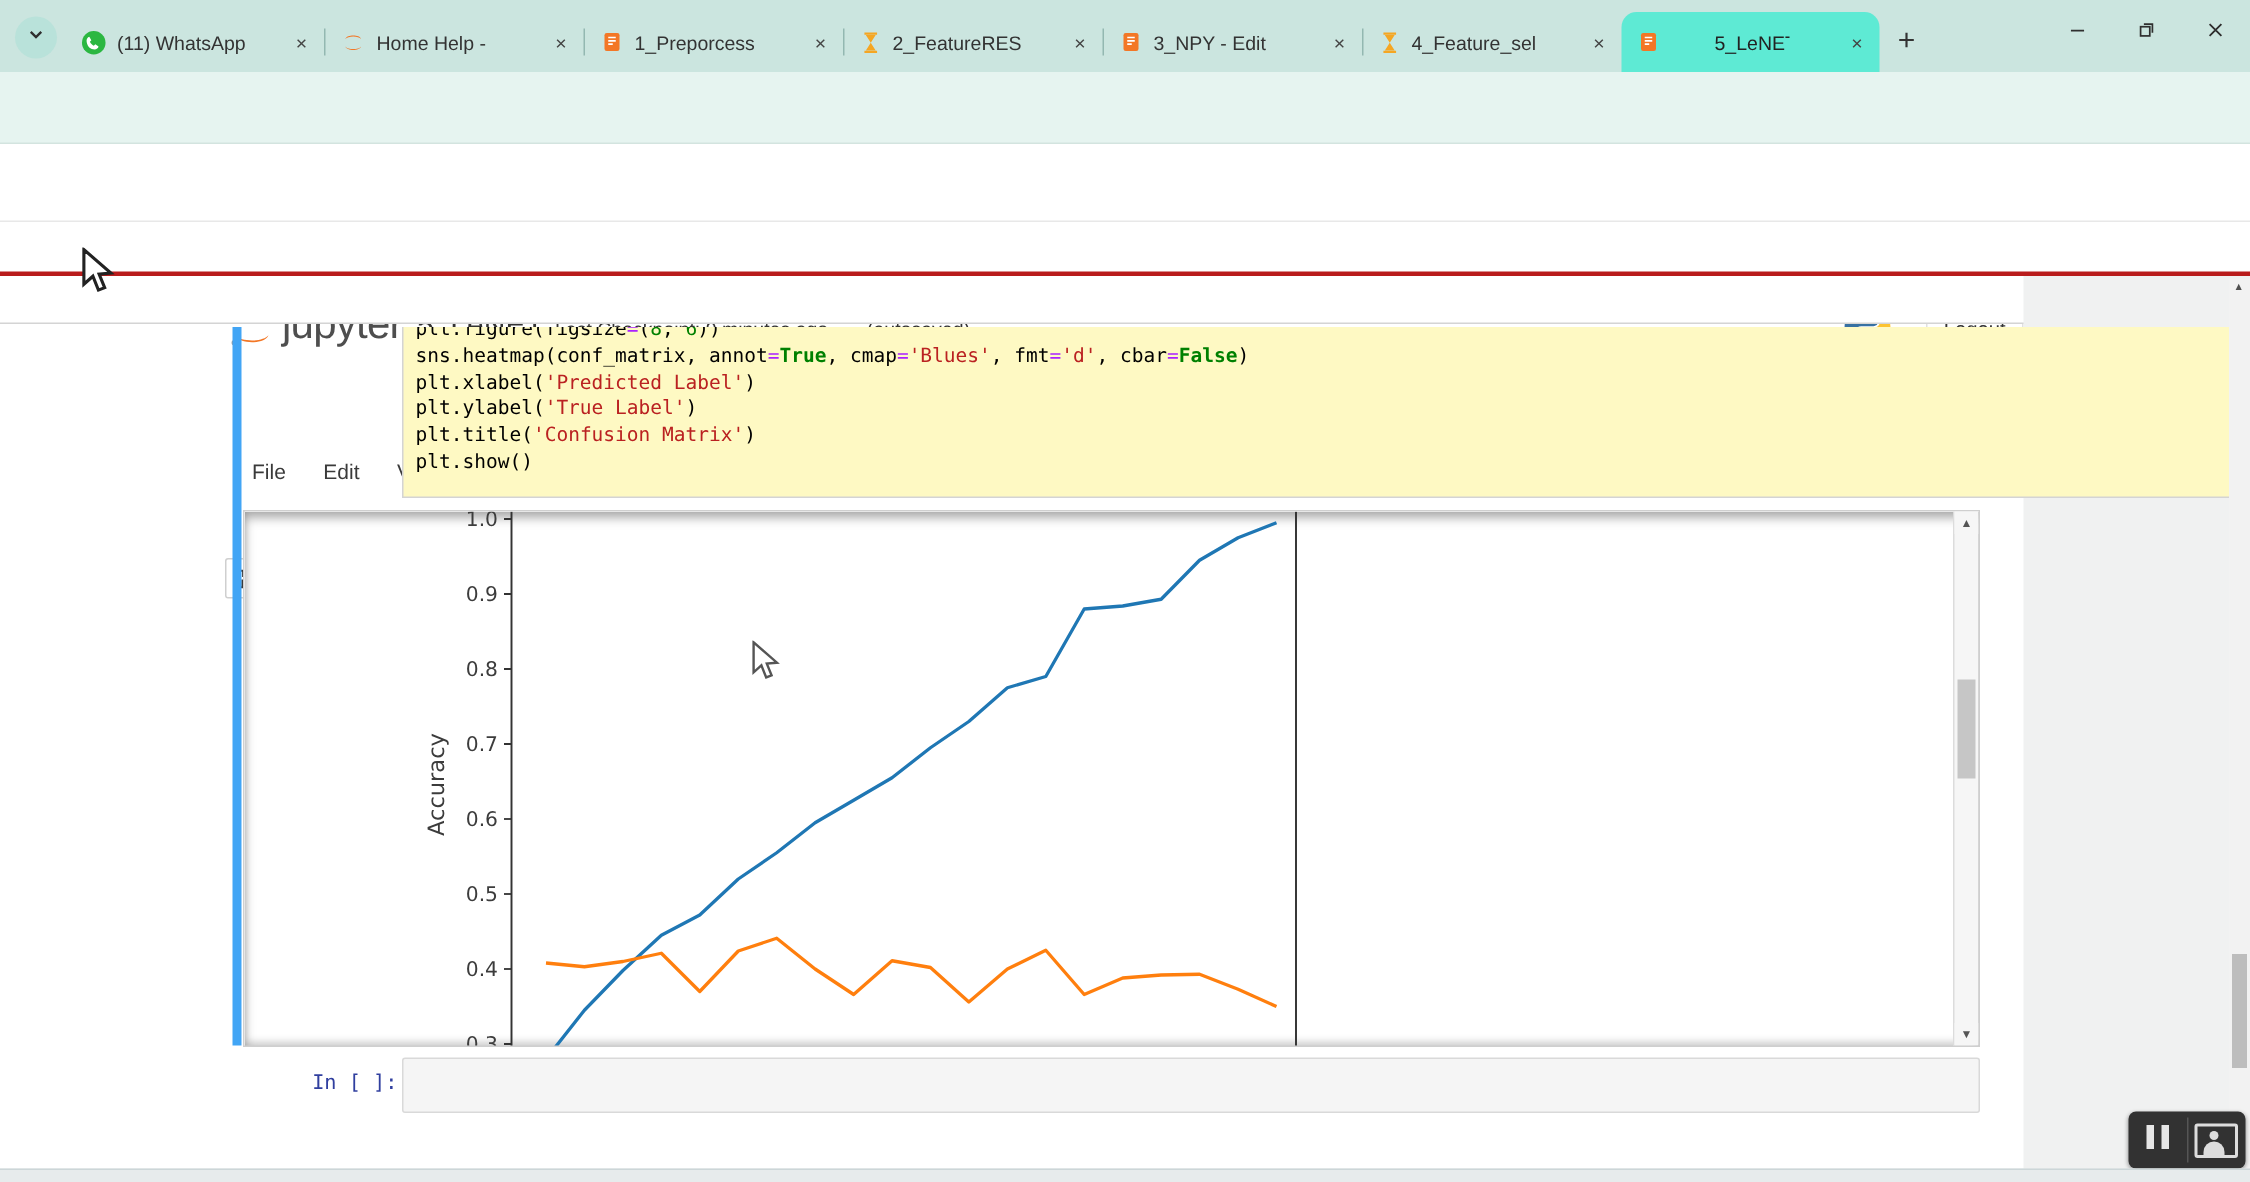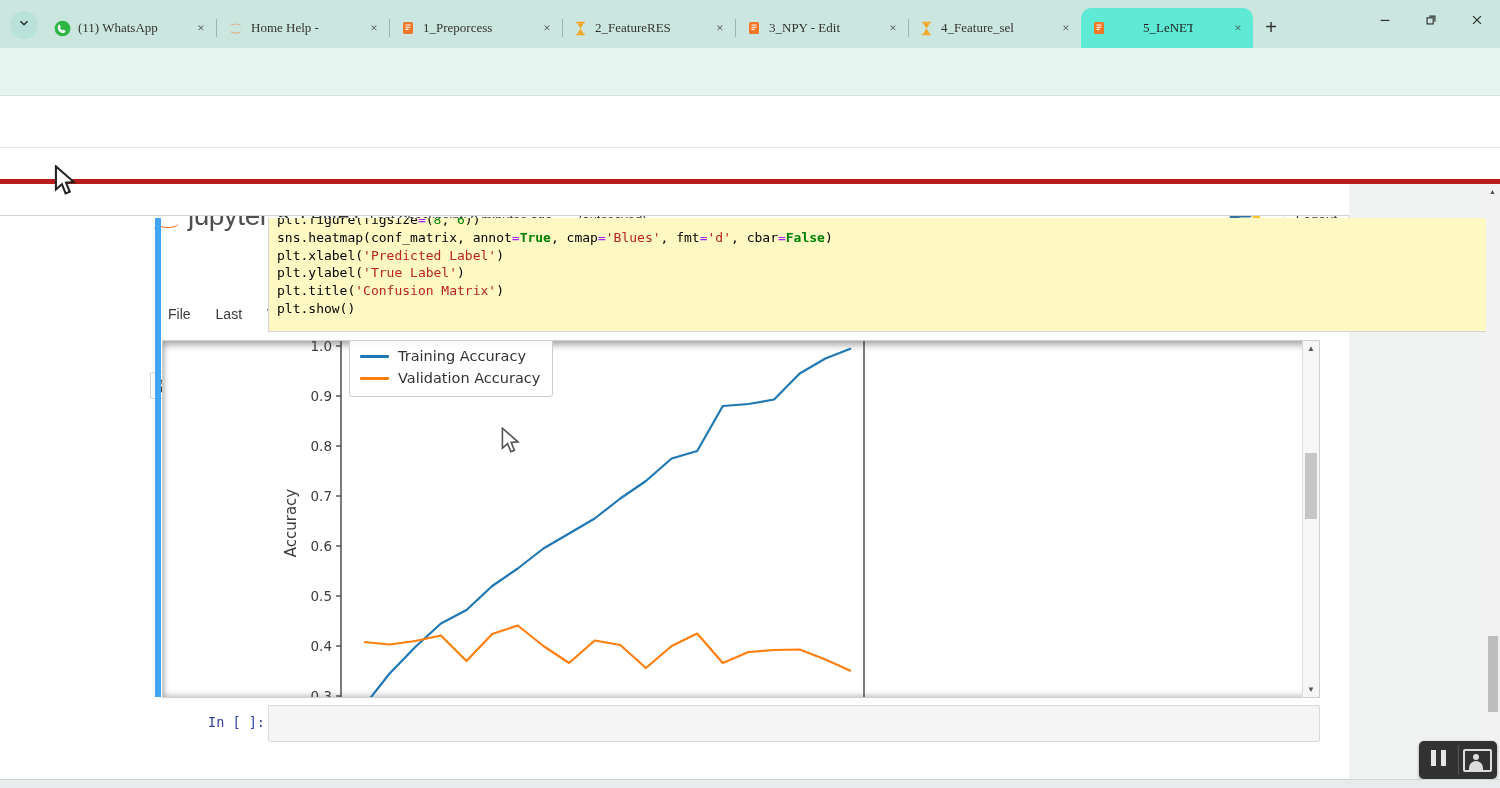--- a/index.html
+++ b/index.html
@@ -7,21 +7,21 @@
        font-family:"Liberation Sans",sans-serif;-webkit-font-smoothing:antialiased;}
   .abs{position:absolute;}
   #screen{position:relative;width:1500px;height:788px;background:#fff;overflow:hidden;}
 
   
   #tabstrip{left:0;top:0;width:1500px;height:48px;background:#cbe5df;}
   .tab-search{left:10px;top:11px;width:28px;height:28px;border-radius:50%;background:#b9e2da;
               display:flex;align-items:center;justify-content:center;}
   #tabs{left:44px;top:8px;height:40px;display:flex;}
   .tab{width:172px;height:40px;box-sizing:border-box;display:flex;align-items:center;gap:7px;
-       padding:0 6px 0 10px;font-size:13px;color:#333;position:relative;font-family:Liberation Serif, serif;}
+       padding:0 6px 0 10px;font-size:13px;color:#333;position:relative;}
   .tab.active{background:#5eead4;border-radius:10px 10px 0 0;color:#222;gap:36px;}
   .tab .tlabel{flex:1;white-space:nowrap;overflow:hidden;}
   .tab .tclose{width:18px;height:18px;border-radius:50%;display:flex;align-items:center;justify-content:center;
                font-size:13px;color:#444;}
   .tabsep{width:1px;height:18px;background:#93b8b1;align-self:center;}
   .newtab{left:1258px;top:14px;width:26px;height:26px;display:flex;align-items:center;justify-content:center;
           font-size:20px;color:#333;}
   .wctrl{top:0;width:46px;height:44px;display:flex;align-items:center;justify-content:center;}
 
   #urlrow{left:0;top:48px;width:1500px;height:48px;background:#e6f4f0;border-bottom:1px solid #d3e4df;box-sizing:border-box;}
@@ -37,21 +37,21 @@
   
   #jheader{left:0;top:96px;width:1500px;height:52px;background:#fff;border-bottom:1px solid #e8e8e8;box-sizing:border-box;}
   #jlogo-text{left:188px;top:104px;font-size:28px;color:#4e4e4e;letter-spacing:-.5px;}
   #nb-title{left:278px;top:110px;font-size:20px;color:#333;}
   #checkpoint{left:370px;top:116px;font-size:13px;color:#333;}
   #autosaved{left:578px;top:116px;font-size:13px;color:#333;}
   #logout{left:1284px;top:107px;width:63px;height:30px;background:#fff;border:1px solid #e0e0e0;border-radius:2px;
           font-size:13.5px;color:#333;display:flex;align-items:center;justify-content:center;}
 
   
-  #menurow{left:0;top:148px;width:1500px;height:36px;background:#fff;border-bottom:5px solid #b91c1c;box-sizing:border-box;}
+  #menurow{left:0;top:148px;width:1500px;height:36px;background:#fff;border-bottom:3px solid #b91c1c;box-sizing:border-box;}
   #menus{left:168px;top:148px;height:35px;display:flex;gap:25px;align-items:center;font-size:14px;color:#3a3a3a;}
   #trusted{left:1122px;top:153px;width:52px;height:24px;border:1px solid #e7e7e7;border-radius:2px;
            font-size:12.5px;color:#777;display:flex;align-items:center;justify-content:center;}
   #kernel-sep{left:1196px;top:156px;width:1px;height:19px;background:#9a9a9a;}
   #kernel-name{left:1206px;top:158px;font-size:13.5px;color:#333;}
   #kernel-dot{left:1334px;top:159px;width:12px;height:12px;border:2px solid #666;border-radius:50%;box-sizing:border-box;}
 
   
   #toolrow{left:0;top:184px;width:1500px;height:32px;background:#fff;}
   #toolbar{left:150px;top:187px;display:flex;gap:7px;align-items:center;}
@@ -298,21 +298,21 @@
         <path d="M15.9 1.6c-7.3 0-6.8 3.2-6.8 3.2l0 3.3h7v1H6.3S1.6 8.6 1.6 16s4.1 7.1 4.1 7.1h2.4v-3.4s-.1-4.1 4-4.1h6.9s3.9.1 3.9-3.7V4.9s.6-3.3-7-3.3zm-3.8 2.2a1.3 1.3 0 1 1 0 2.6 1.3 1.3 0 0 1 0-2.6z" fill="#3771a2"></path>
         <path d="M16.1 30.4c7.3 0 6.8-3.2 6.8-3.2v-3.3h-7v-1h9.8s4.7.5 4.7-6.9-4.1-7.1-4.1-7.1h-2.4v3.4s.1 4.1-4 4.1H13s-3.9-.1-3.9 3.7v6.9s-.6 3.4 7 3.4zm3.8-2.2a1.3 1.3 0 1 1 0-2.6 1.3 1.3 0 0 1 0 2.6z" fill="#fcc331"></path>
       </svg>
     </div>
     <div id="logout" class="abs">Logout</div>
   </div>
 
   <div id="menurow" class="abs">
     <div id="menus" class="abs">
         <span>File</span>
-        <span>Last</span>
+        <span>Edit</span>
         <span>View</span>
         <span>Insert</span>
         <span>Cell</span>
         <span>Kernel</span>
         <span>Widgets</span>
         <span>Help</span>
       </div>
     <div id="trusted" class="abs">Trusted</div>
     <div id="kernel-sep" class="abs"></div>
     <span id="kernel-name" class="abs">Python 3 (ipykernel)</span>
@@ -462,30 +462,20 @@
           <text x="331" y="599.5" text-anchor="end" font-size="13.5" fill="#3c3c3c">0.5</text>
           <line x1="335" y1="645" x2="340" y2="645" stroke="#333" stroke-width="1.2"></line>
           <text x="331" y="649.5" text-anchor="end" font-size="13.5" fill="#3c3c3c">0.4</text>
           <line x1="335" y1="695" x2="340" y2="695" stroke="#333" stroke-width="1.2"></line>
           <text x="331" y="699.5" text-anchor="end" font-size="13.5" fill="#3c3c3c">0.3</text>
           <text x="295" y="522" font-size="15" fill="#3c3c3c" text-anchor="middle" transform="rotate(-90 295 522)">Accuracy</text>
           <polyline points="363.0,705.0 388.6,672.5 414.3,646.0 439.9,622.5 465.5,609.0 491.2,585.0 516.8,567.5 542.4,547.5 568.1,532.5 593.7,517.5 619.3,497.5 644.9,480.0 670.6,457.5 696.2,450.0 721.8,405.0 747.5,403.0 773.1,398.5 798.7,372.5 824.4,357.5 850.0,347.5" fill="none" stroke="#1f77b4" stroke-width="2.2" stroke-linejoin="round"></polyline>
           <polyline points="363.0,641.0 388.6,643.5 414.3,640.0 439.9,634.5 465.5,660.0 491.2,633.0 516.8,624.5 542.4,645.0 568.1,662.0 593.7,639.5 619.3,644.0 644.9,667.0 670.6,645.0 696.2,632.5 721.8,662.0 747.5,651.0 773.1,649.0 798.7,648.5 824.4,658.5 850.0,670.0" fill="none" stroke="#ff7f0e" stroke-width="2.2" stroke-linejoin="round"></polyline>
         </g>
       </svg>
-    <div id="legend" class="abs">
-        <div class="legrow">
-          <span class="legswatch" style="background: rgb(31, 119, 180);"></span>
-          <span>Training Accuracy</span>
-        </div>
-        <div class="legrow">
-          <span class="legswatch" style="background: rgb(255, 127, 14);"></span>
-          <span>Validation Accuracy</span>
-        </div>
-      </div>
     <div id="out-scroll" class="abs">
       <div class="sarrow abs" style="top:0">▲</div>
       <div id="out-thumb" class="abs"></div>
       <div class="sarrow abs" style="bottom:0">▼</div>
     </div>
     <svg class="abs" style="left:338px;top:86px" width="22" height="26" viewBox="0 0 11 13">
       <path d="M.7.6v10l2.6-2.3 1.6 4 1.8-.7-1.6-3.9 3.4-.3z" fill="#fff" stroke="#555" stroke-width=".8"></path>
     </svg>
   </div>
 

